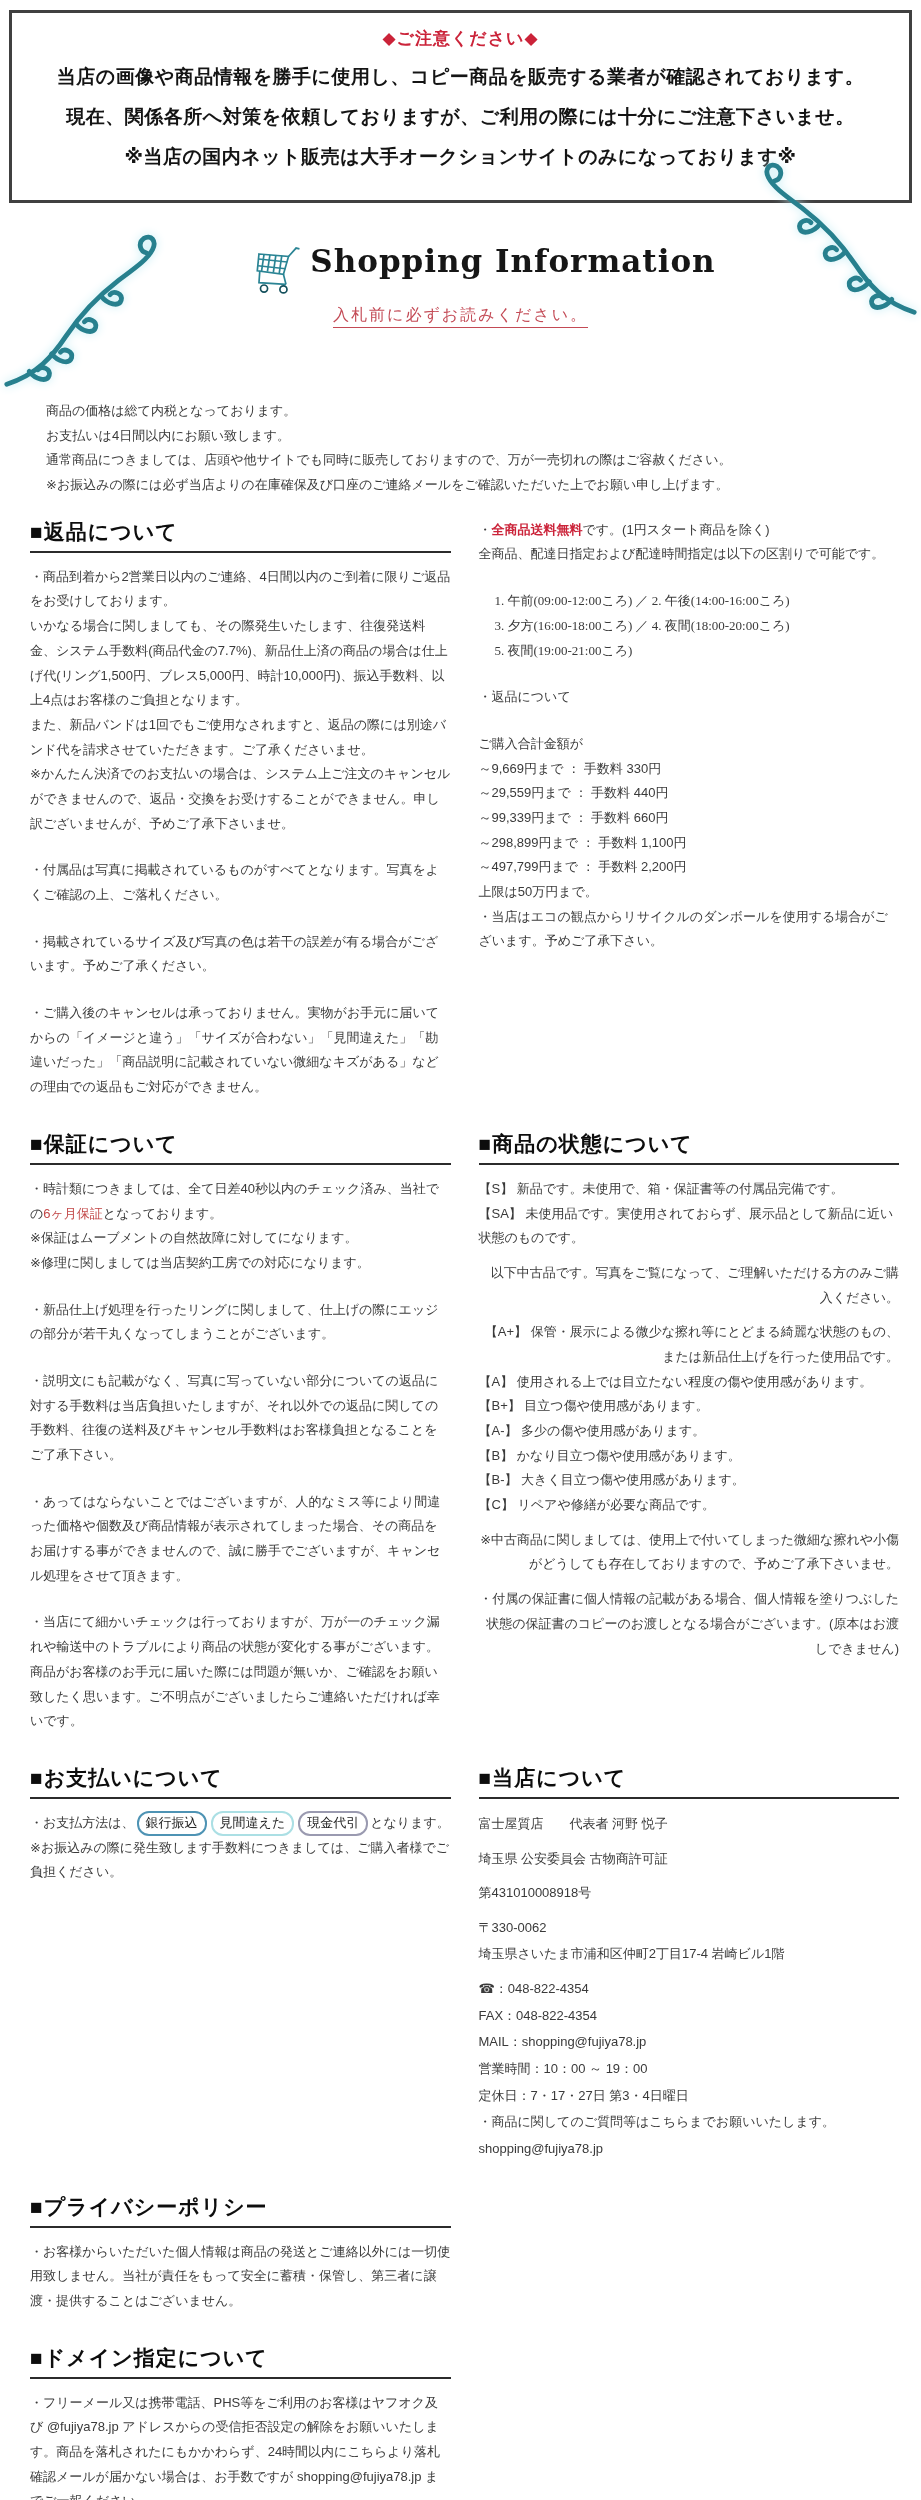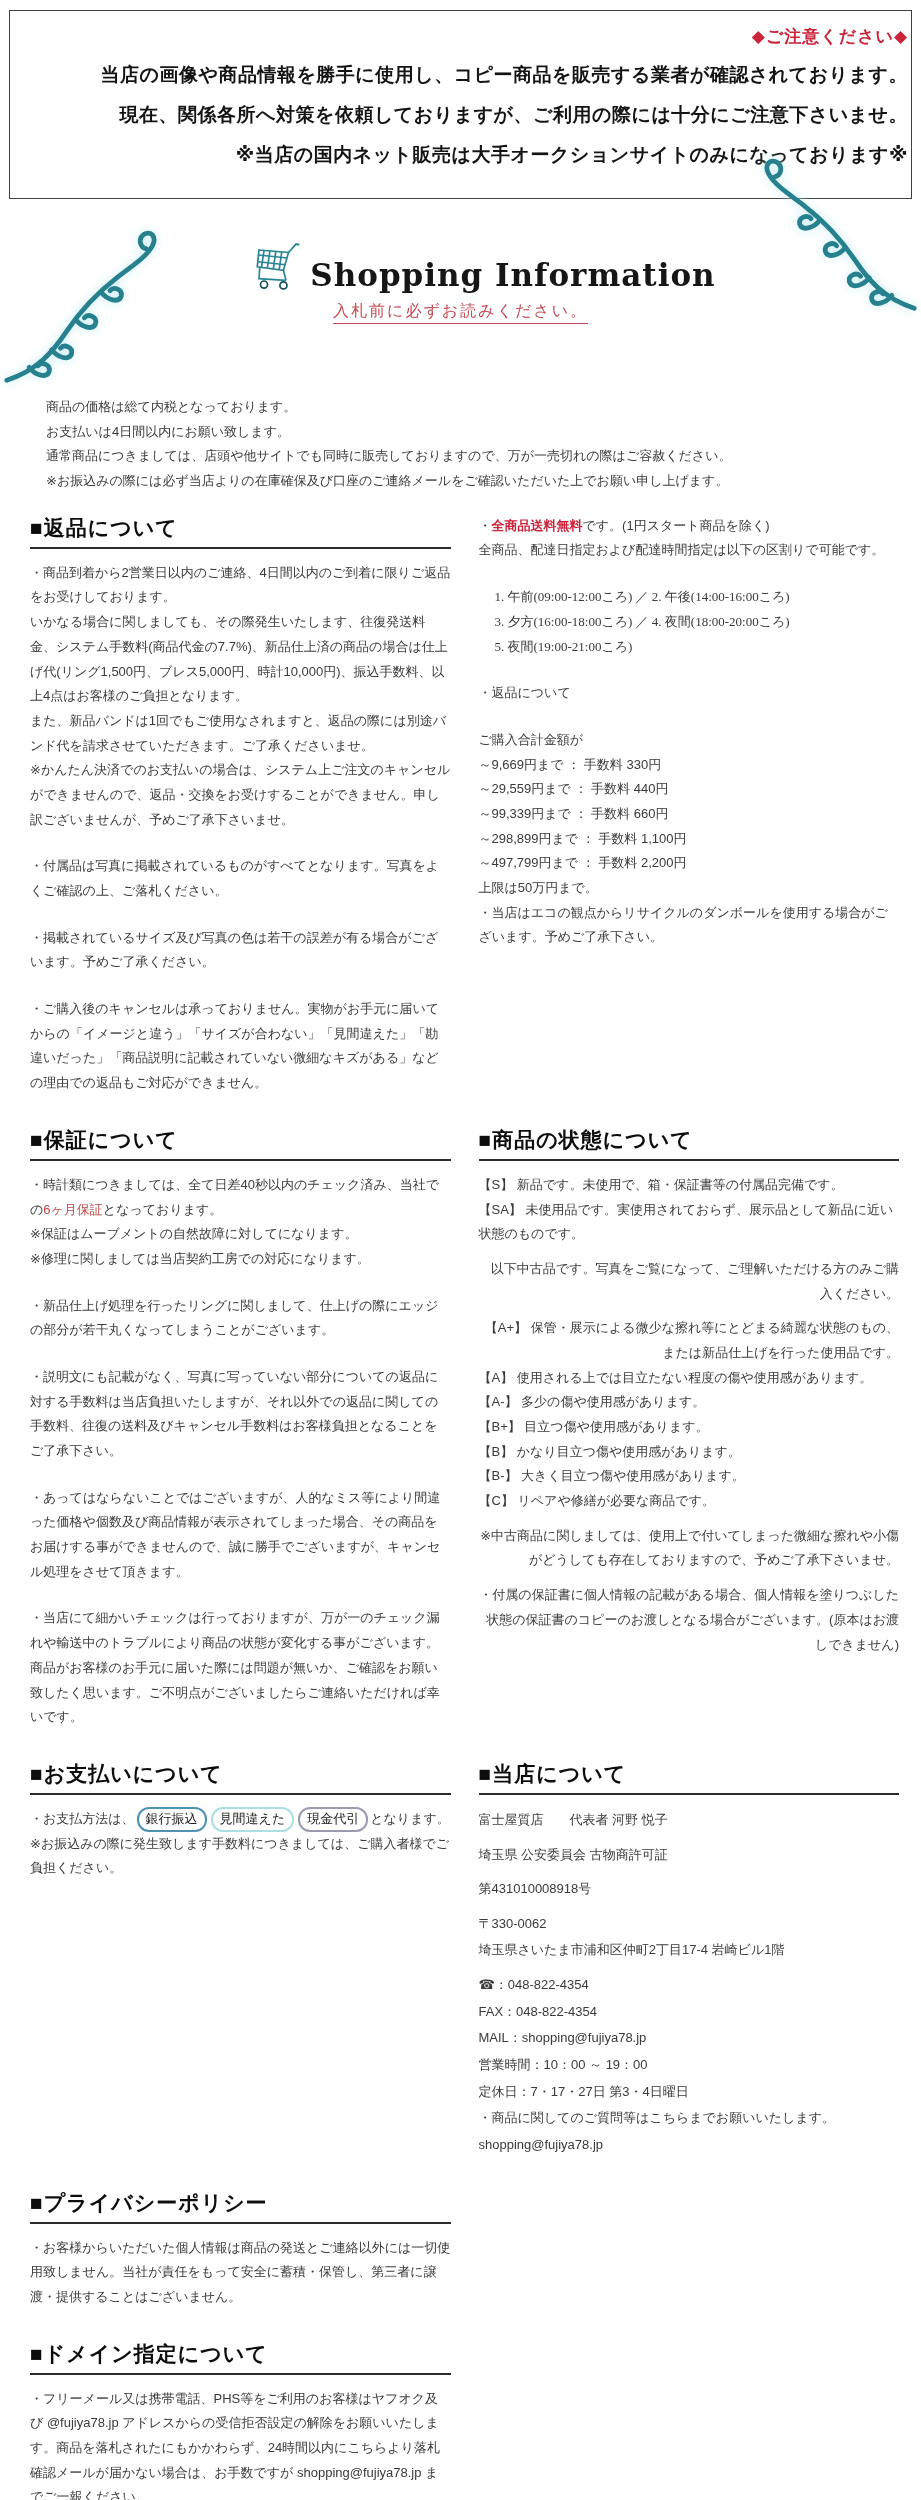--- a/index.html
+++ b/index.html
@@ -1,30 +1,30 @@
 <!DOCTYPE html>
 <html lang="ja"><head>
 <meta charset="utf-8">
 <style>
   html,body{margin:0;padding:0;background:#ffffff;}
   body{width:921px;font-family:"Liberation Sans","DejaVu Sans",sans-serif;color:#3a3a3a;}
 
   
-  .notice-box{margin:10px 9px 0 9px;border:1px solid #404040;padding:8px 3px 16px;text-align:right;background:#fff;}
+  .notice-box{margin:10px 9px 0 9px;border:3px solid #404040;padding:8px 3px 16px;text-align:center;background:#fff;}
   .notice-title{color:#cb2339;font-weight:bold;font-size:17px;margin:6px 0 2px;letter-spacing:1px;}
   .notice-line{font-weight:bold;font-size:19px;color:#141414;margin:14px 0;letter-spacing:.5px;}
 
   
   .header{position:relative;height:178px;}
   .swirl{color:#27808e;filter:drop-shadow(0 0 5px #c2ecf4);}
   .swirl path{stroke:#27808e;stroke-width:6;fill:none;stroke-linecap:round;}
   .swirl-tl{position:absolute;left:2px;top:16px;}
   .swirl-tr{position:absolute;right:2px;top:-56px;transform:scaleX(-1);}
   .header-center{padding-top:40px;text-align:center;}
-  .title-row{display:flex;justify-content:center;align-items:flex-end;gap:8px;margin-left:43px;}
+  .title-row{display:flex;justify-content:center;align-items:flex-start;gap:8px;margin-left:43px;}
   .site-title{font-family:"DejaVu Serif","Liberation Serif",serif;font-weight:bold;font-size:31px;color:#161616;letter-spacing:1px;}
   .subtitle{display:inline-block;margin-top:8px;color:#c34a55;font-size:16px;letter-spacing:2px;border-bottom:1px solid #c34a55;padding-bottom:1px;cursor:pointer;}
 
   
   .intro{padding:18px 40px 4px 46px;font-size:13px;line-height:2.0;}
   .intro p{margin:0;}
 
   
   .columns{display:grid;grid-template-columns:1fr 1fr;column-gap:28px;padding:16px 22px 0 30px;align-items:start;}
   section{margin-bottom:30px;}
@@ -147,22 +147,22 @@
     <p class="tx gap">・当店にて細かいチェックは行っておりますが、万が一のチェック漏れや輸送中のトラブルにより商品の状態が変化する事がございます。商品がお客様のお手元に届いた際には問題が無いか、ご確認をお願い致したく思います。ご不明点がございましたらご連絡いただければ幸いです。</p>
   </section>
 
   <section>
     <h2 class="sec">■商品の状態について</h2>
     <p class="tx">【S】 新品です。未使用で、箱・保証書等の付属品完備です。</p>
     <p class="tx">【SA】 未使用品です。実使用されておらず、展示品として新品に近い状態のものです。</p>
     <p class="tx red sgap">以下中古品です。写真をご覧になって、ご理解いただける方のみご購入ください。</p>
     <p class="tx sgap">【A+】 保管・展示による微少な擦れ等にとどまる綺麗な状態のもの、または新品仕上げを行った使用品です。</p>
     <p class="tx">【A】 使用される上では目立たない程度の傷や使用感があります。</p>
+    <p class="tx">【B+】 目立つ傷や使用感があります。</p>
     <p class="tx">【A-】 多少の傷や使用感があります。</p>
-    <p class="tx">【B+】 目立つ傷や使用感があります。</p>
     <p class="tx">【B】 かなり目立つ傷や使用感があります。</p>
     <p class="tx">【B-】 大きく目立つ傷や使用感があります。</p>
     <p class="tx">【C】 リペアや修繕が必要な商品です。</p>
     <p class="tx red sgap">※中古商品に関しましては、使用上で付いてしまった微細な擦れや小傷がどうしても存在しておりますので、予めご了承下さいませ。</p>
     <p class="tx sgap">・付属の保証書に個人情報の記載がある場合、個人情報を塗りつぶした状態の保証書のコピーのお渡しとなる場合がございます。(原本はお渡しできません)</p>
   </section>
 
   <section>
     <h2 class="sec">■お支払いについて</h2>
     <p class="tx"><span>・お支払方法は、</span><span class="pill pill-bank">銀行振込</span><span class="pill pill-conv">見間違えた</span><span class="pill pill-cod">現金代引</span><span>となります。</span></p>

